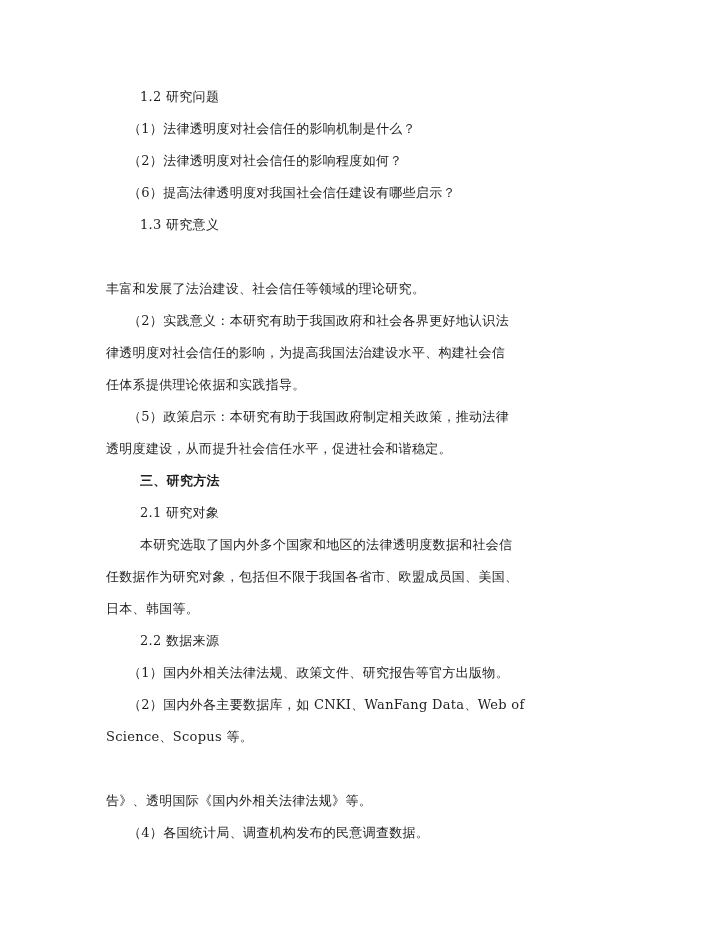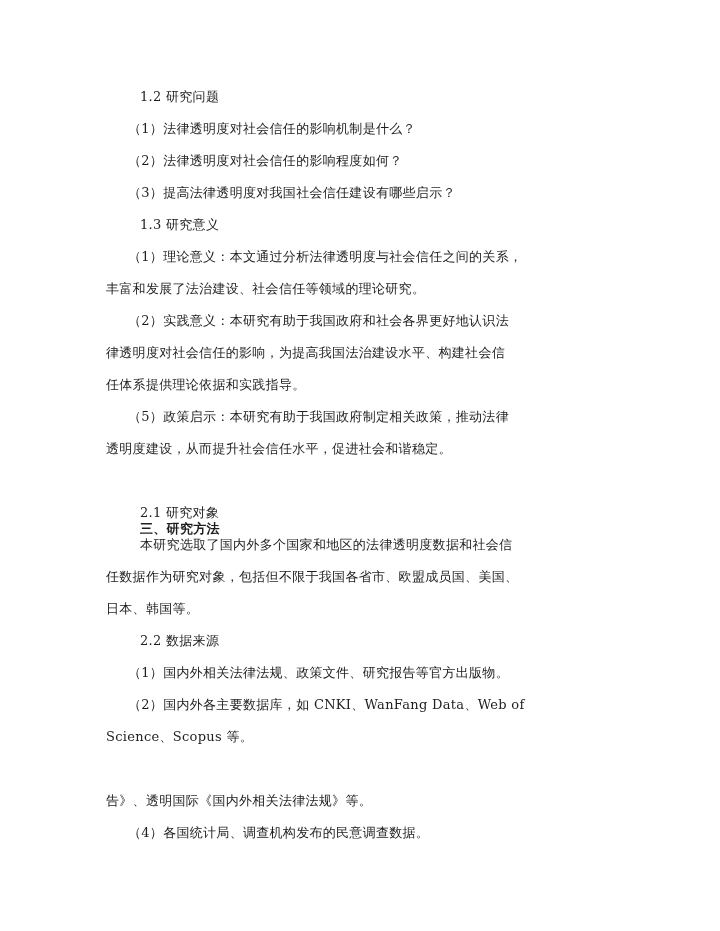--- a/index.html
+++ b/index.html
@@ -29,32 +29,31 @@
       width: 520px;
       height: 32px;
       line-height: 32px;
       font-size: 13px;
       white-space: nowrap;
       letter-spacing: 0.3px;
     }
     .indent-h { left: 140px; }
     .indent-p { left: 128px; }
     .indent-body { left: 140px; }
-    .bold { font-weight: bold; margin-top: 48px; }
+    .bold { font-weight: bold; }
   </style>
 </head>
 <body>
 
 <div class="page">
   <div class="line indent-h" style="top:81px">1.2 研究问题</div>
   <div class="line indent-p" style="top:113px">（1）法律透明度对社会信任的影响机制是什么？</div>
   <div class="line indent-p" style="top:145px">（2）法律透明度对社会信任的影响程度如何？</div>
-  <div class="line indent-p" style="top:177px">（3）提高法律透明度对我国社会信任建设有哪些启示？</div>
+  <div class="line indent-p" style="top:177px">（6）提高法律透明度对我国社会信任建设有哪些启示？</div>
   <div class="line indent-h" style="top:209px">1.3 研究意义</div>
-  <div class="line indent-p" style="top:241px">（1）理论意义：本文通过分析法律透明度与社会信任之间的关系，</div>
   <div class="line" style="top:273px">丰富和发展了法治建设、社会信任等领域的理论研究。</div>
   <div class="line indent-p" style="top:305px">（2）实践意义：本研究有助于我国政府和社会各界更好地认识法</div>
   <div class="line" style="top:337px">律透明度对社会信任的影响，为提高我国法治建设水平、构建社会信</div>
   <div class="line" style="top:369px">任体系提供理论依据和实践指导。</div>
   <div class="line indent-p" style="top:401px">（5）政策启示：本研究有助于我国政府制定相关政策，推动法律</div>
   <div class="line" style="top:433px">透明度建设，从而提升社会信任水平，促进社会和谐稳定。</div>
   <div class="line indent-h bold" style="top:465px">三、研究方法</div>
   <div class="line indent-h" style="top:497px">2.1 研究对象</div>
   <div class="line indent-body" style="top:529px">本研究选取了国内外多个国家和地区的法律透明度数据和社会信</div>
   <div class="line" style="top:561px">任数据作为研究对象，包括但不限于我国各省市、欧盟成员国、美国、</div>

